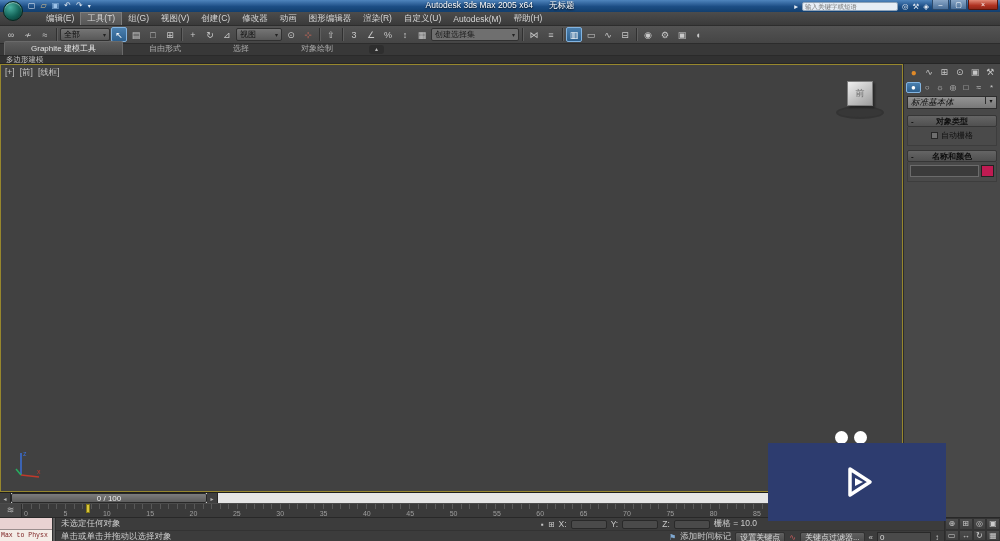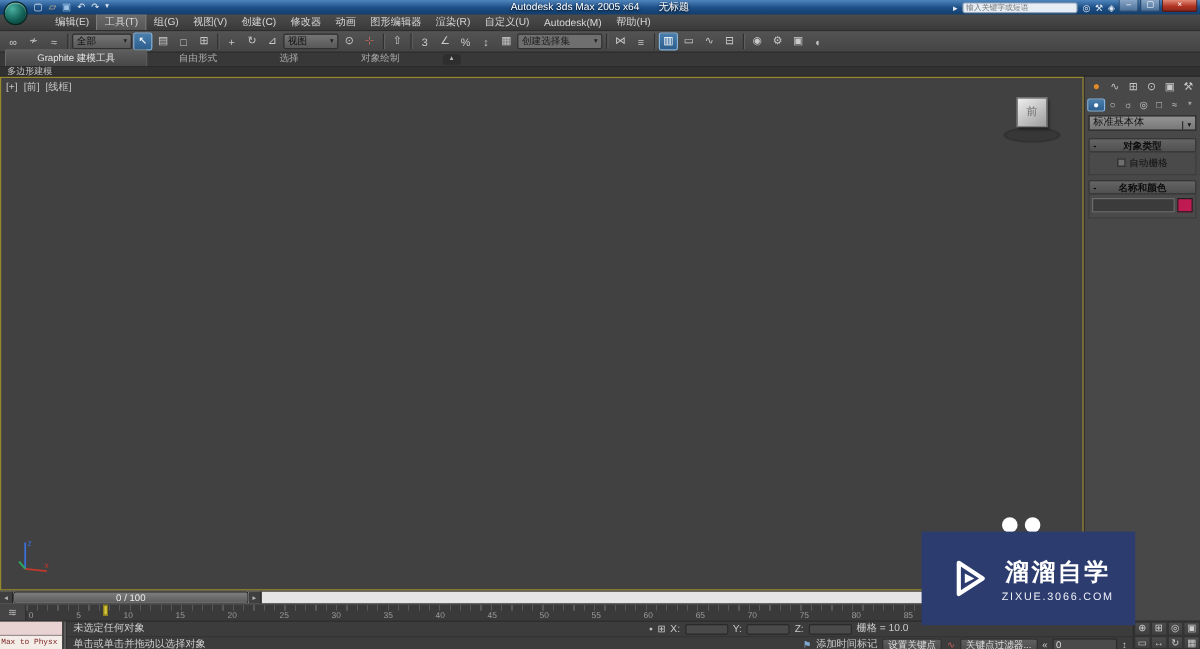--- a/index.html
+++ b/index.html
@@ -28,21 +28,21 @@
   .menu-item { padding:0 6px; display:flex; align-items:center; white-space:nowrap; }
   .menu-item.active { background:linear-gradient(#6a6a6a,#555); border:1px solid #7c7c7c; border-bottom:none; }
 
   
   .toolbar { height:18px; background:linear-gradient(#535353,#454545); border-bottom:1px solid #2c2c2c; display:flex; align-items:center; gap:1px; padding:0 3px; }
   .tbtn { width:16px; height:15px; display:flex; align-items:center; justify-content:center; color:#c9c9c9; font-size:9px; border-radius:2px; }
   .tbtn.active { background:linear-gradient(#4a7fae,#2d5f8d); border:1px solid #83b4e0; color:#fff; }
   .tsep { width:1px; height:13px; background:#303030; box-shadow:1px 0 0 #5f5f5f; margin:0 2px; }
   .tdrop { height:13px; background:linear-gradient(#757575,#585858); border:1px solid #303030; border-radius:2px; font-size:8px; color:#101010; display:flex; align-items:center; justify-content:space-between; padding:0 3px; gap:4px; }
   .tdrop .arr { font-size:6px; color:#222; }
-  .tdrop.dark { background:#6f6f6f; color:#1a1a1a; width:71px; }
+  .tdrop.dark { background:#6f6f6f; color:#1a1a1a; width:88px; }
 
   
   .ribbon-tabs { height:12px; background:#383838; display:flex; align-items:flex-end; padding-left:4px; font-size:8px; color:#ababab; border-bottom:1px solid #2a2a2a; }
   .rtab { padding:1px 26px; white-space:nowrap; }
   .rtab.active { background:linear-gradient(#5d5d5d,#484848); color:#e4e4e4; border:1px solid #6a6a6a; border-bottom:none; border-radius:2px 2px 0 0; }
   .rtab-toggle { width:15px; height:9px; background:#2e2e2e; border-radius:3px; color:#b8b8b8; font-size:6px; text-align:center; line-height:9px; margin-left:10px; margin-bottom:1px; }
   .ribbon-panel { height:8px; background:#313131; color:#c2c2c2; font-size:7.5px; display:flex; align-items:center; padding-left:6px; border-bottom:1px solid #262626; }
 
   
   .workspace { display:flex; height:453px; }
@@ -89,21 +89,21 @@
   .nbtn { display:flex; align-items:center; justify-content:center; font-size:8px; color:#cdcdcd; border:1px solid #333; background:linear-gradient(#4c4c4c,#3f3f3f); }
 
   
   .cpanel { width:97px; background:#484848; border-left:1px solid #2b2b2b; display:flex; flex-direction:column; }
   .cp-tabs { display:flex; height:16px; align-items:center; padding:1px 2px; }
   .cp-tab { flex:1; text-align:center; color:#c6c6c6; font-size:9px; }
   .cp-tab.create { color:#e08a28; font-size:10px; }
   .cp-sub { display:flex; height:14px; align-items:center; padding:0 2px; }
   .cp-subtab { flex:1; text-align:center; color:#c6c6c6; font-size:8px; border-radius:2px; }
   .cp-subtab.active { background:linear-gradient(#4a7fae,#2d5f8d); color:#fff; border:1px solid #83b4e0; }
-  .cp-drop { margin:2px 3px; height:13px; background:linear-gradient(#939393,#787878); border:1px solid #2e2e2e; color:#0e0e0e; font-size:8.5px; display:flex; align-items:flex-end; }
+  .cp-drop { margin:2px 3px; height:13px; background:linear-gradient(#939393,#787878); border:1px solid #2e2e2e; color:#0e0e0e; font-size:8.5px; display:flex; align-items:flex-start;font-style:italic; }
   .cp-drop .txt { flex:1; padding-left:3px; }
   .cp-drop .arrbox { width:11px; text-align:center; border-left:1px solid #2e2e2e; font-size:6px; color:#111; }
   .cp-rollout { margin:4px 3px 0; }
   .cp-rhead { height:12px; background:linear-gradient(#656565,#505050); border:1px solid #363636; border-radius:2px; color:#0d0d0d; font-weight:bold; font-size:8px; display:flex; align-items:center; justify-content:center; position:relative; }
   .cp-rhead .minus { position:absolute; left:3px; font-weight:bold; }
   .cp-body { border:1px solid #3d3d3d; border-top:none; padding:3px 2px 4px; background:#4a4a4a; }
   .autogrid { display:flex; align-items:center; justify-content:center; gap:3px; color:#101010; font-size:8px; }
   .checkbox { width:7px; height:7px; background:#6e6e6e; border:1px solid #262626; }
   .obj-grid { display:grid; grid-template-columns:1fr 1fr; gap:2px; margin-top:3px; }
   .obj-btn { height:12px; background:linear-gradient(#727272,#5a5a5a); border:1px solid #363636; border-radius:2px; color:#0b0b0b; font-size:8px; display:flex; align-items:center; justify-content:center; white-space:nowrap; overflow:hidden; }
@@ -384,17 +384,13 @@
   </div>
 </div>
 
 <div class="wm-dot" style="left:835px"></div>
 <div class="wm-dot" style="left:854px"></div>
 <div class="watermark">
   <svg width="40" height="40">
     <path d="M13 7 L33 20 L13 33 Z" fill="none" stroke="#ffffff" stroke-width="3.5" stroke-linejoin="round"></path>
     <path d="M18 16 L26 20 L18 24 Z" fill="#ffffff"></path>
   </svg>
-  <div class="wm-text">
-    <span class="wm-brand">溜溜自学</span>
-    <span class="wm-url">zixue.3066.com</span>
-  </div>
 </div>
 
 </body></html>

